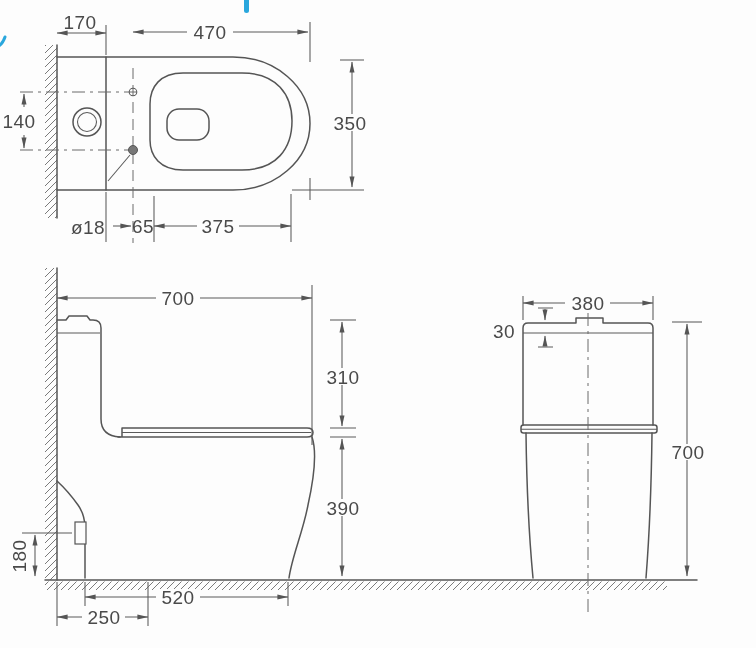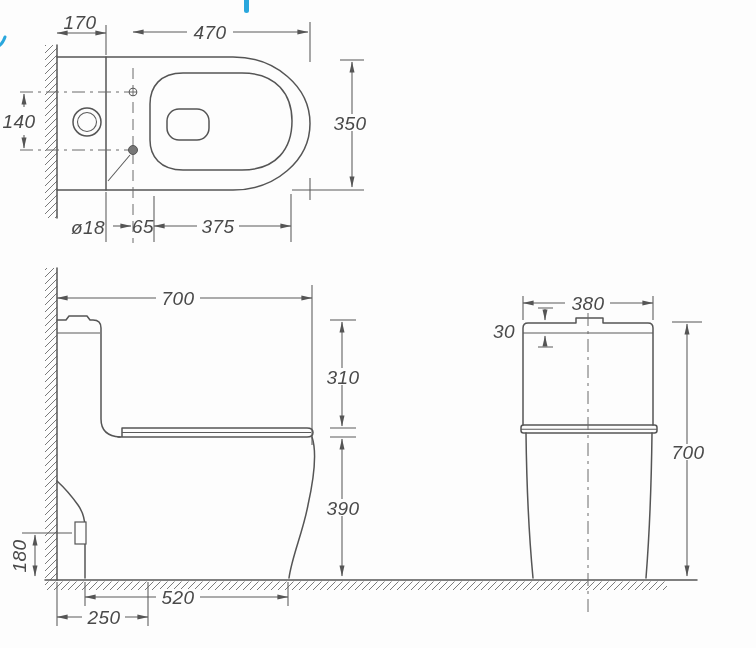--- a/index.html
+++ b/index.html
@@ -2,21 +2,20 @@
 <html><head>
 <meta charset="utf-8">
 <style>
   html,body{margin:0;padding:0;background:#ffffff;}
   .canvas{
     position:relative;
     width:756px;height:648px;
     background:#fdfdfd;
     overflow:hidden;
     font-family:"Liberation Sans", sans-serif;
-    font-style:italic;
   }
   svg{display:block;}
   text{
     font-family:"Liberation Sans", sans-serif;
     font-size:19px;
     fill:#4a4a4a;
     letter-spacing:0.5px;
   }
   .outline{stroke:#555;stroke-width:1.5;fill:none;stroke-linecap:round;stroke-linejoin:round;}
   .thin{stroke:#5a5a5a;stroke-width:1.05;fill:none;}

